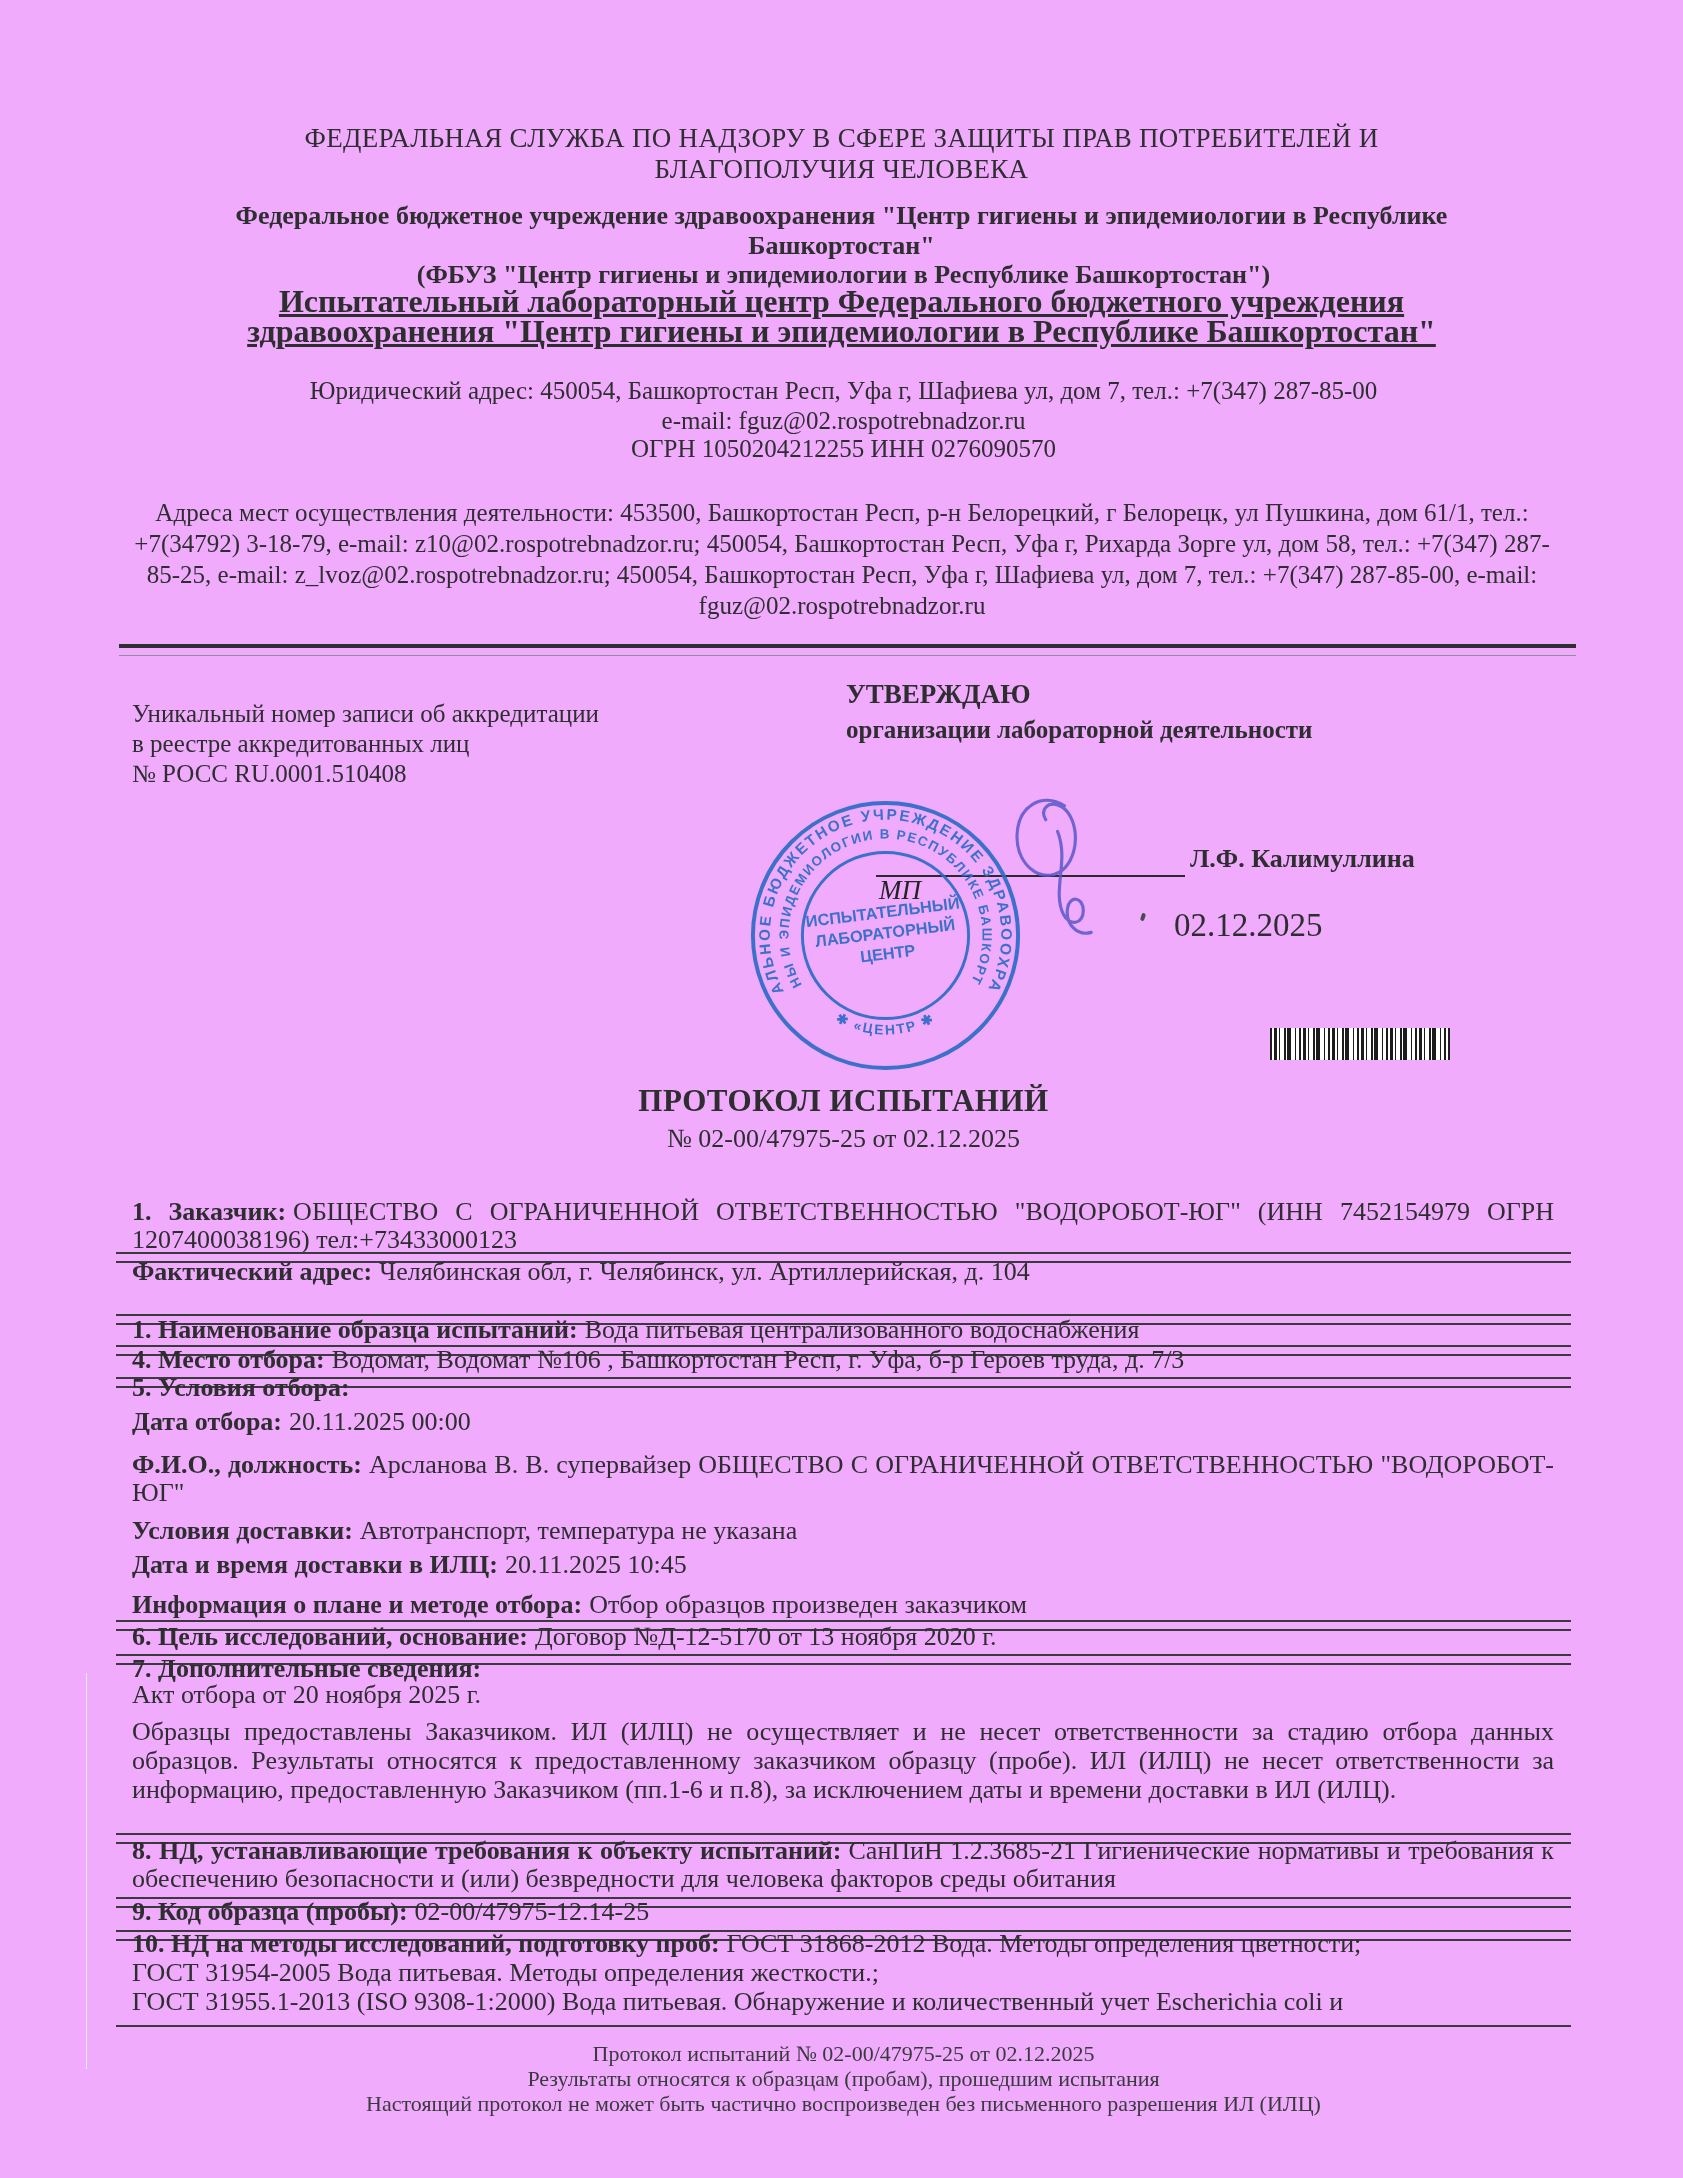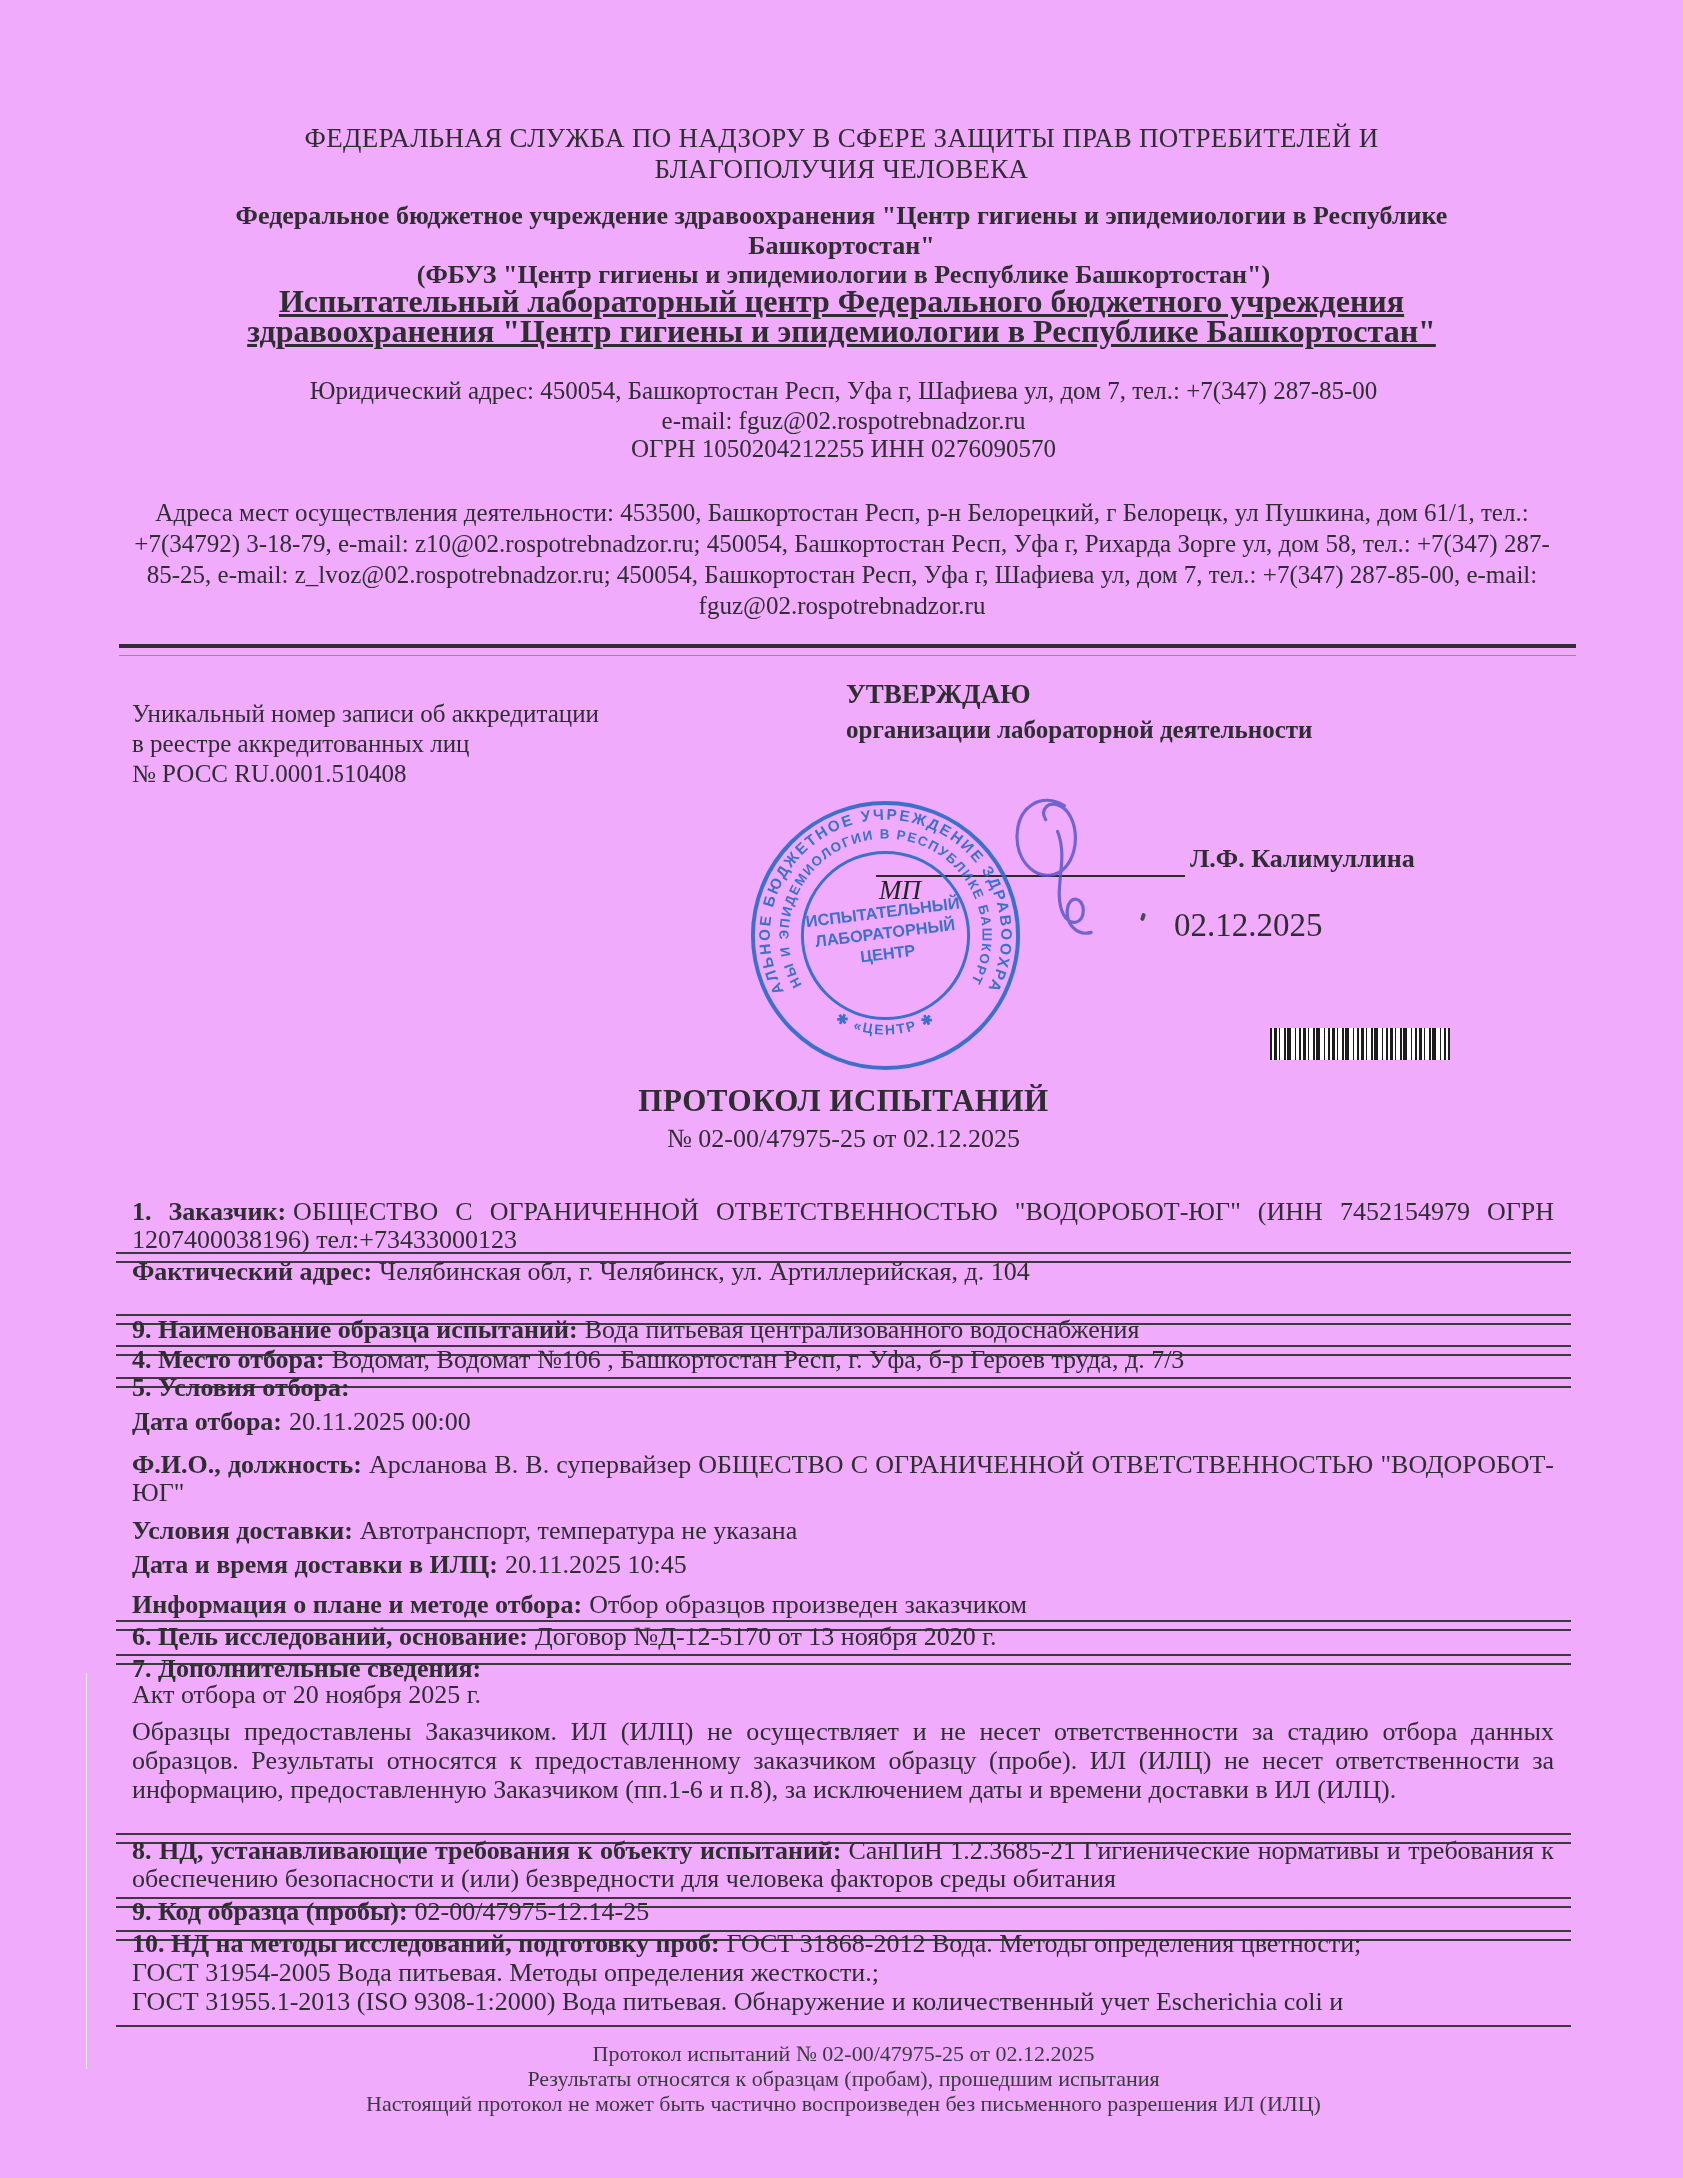--- a/index.html
+++ b/index.html
@@ -139,21 +139,21 @@
     <b class="lb">1. Заказчик:</b><span>ОБЩЕСТВО С ОГРАНИЧЕННОЙ ОТВЕТСТВЕННОСТЬЮ "ВОДОРОБОТ-ЮГ" (ИНН 7452154979 ОГРН 1207400038196) тел:+73433000123</span>
   </div>
   <div class="abs rule r1"></div>
 
   <div class="abs sec s2 just">
     <div><b class="lb">Фактический адрес:</b><span>Челябинская обл, г. Челябинск, ул. Артиллерийская, д. 104</span></div>
   </div>
   <div class="abs rule r2"></div>
 
   <div class="abs sec s3 just">
-    <b class="lb">9. Наименование образца испытаний:</b><span>Вода питьевая централизованного водоснабжения</span>
+    <b class="lb">1. Наименование образца испытаний:</b><span>Вода питьевая централизованного водоснабжения</span>
   </div>
   <div class="abs rule r3"></div>
 
   <div class="abs sec s4 just">
     <b class="lb">4. Место отбора:</b><span>Водомат, Водомат №106 , Башкортостан Респ, г. Уфа, б-р Героев труда, д. 7/3</span>
   </div>
   <div class="abs rule r4"></div>
 
   <div class="abs sec s5h"><b>5. Условия отбора:</b></div>
   <div class="abs sec s5a">

